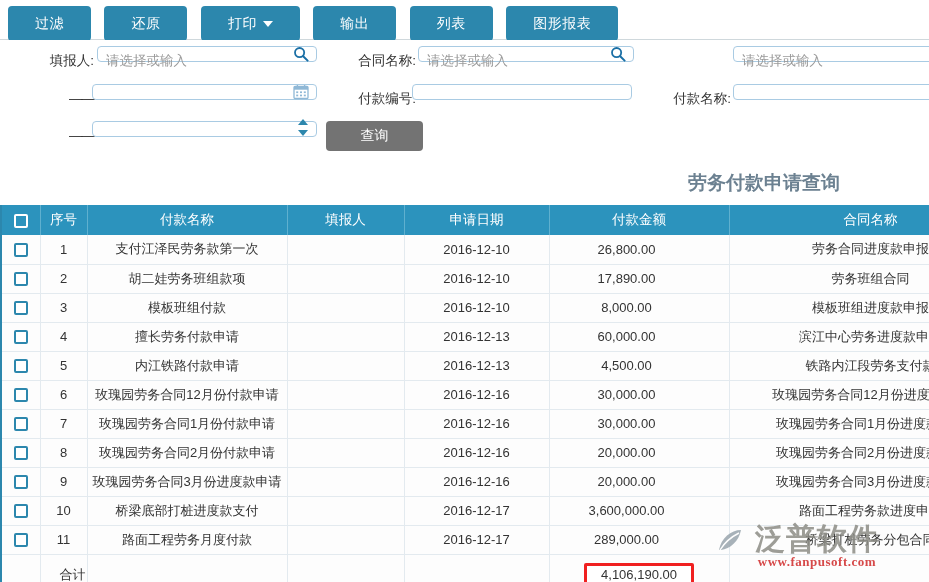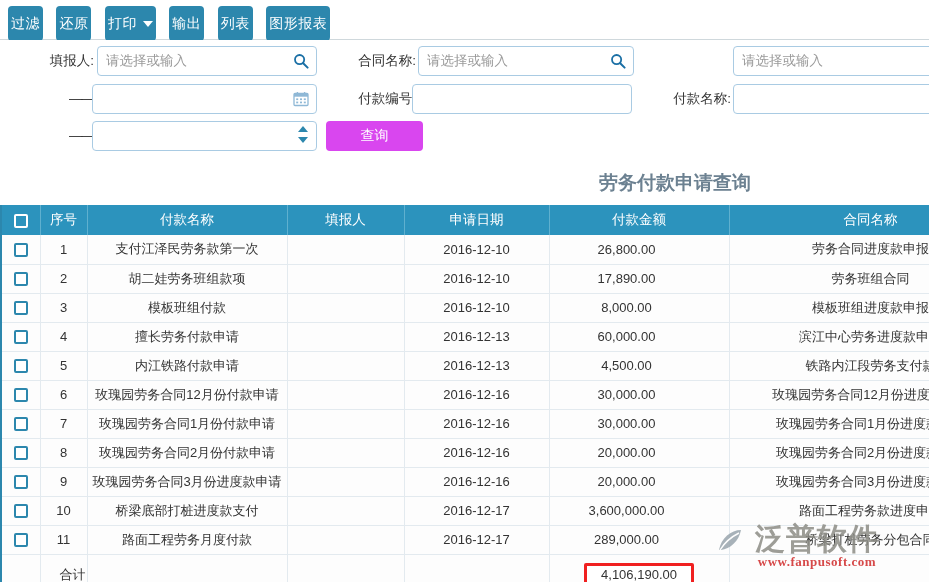--- a/index.html
+++ b/index.html
@@ -24,21 +24,21 @@
     padding: 6px 0 0 8px;
     border-bottom: 1px solid #cfd8dc;
     background: #ffffff;
     white-space: nowrap;
   }
   .tb-btn {
     display: inline-flex;
     align-items: center;
     justify-content: center;
     height: 35px;
-    padding: 0 3px;
+    padding: 0 27px;
     margin-right: 9px;
     background: #2c87ad;
     color: #ffffff;
     font-size: 14px;
     border: none;
     border-radius: 4px;
     cursor: pointer;
     vertical-align: top;
     letter-spacing: 0.5px;
   }
@@ -72,21 +72,21 @@
     position: absolute;
     font-size: 13.5px;
     color: #333333;
     line-height: 30px;
     text-align: right;
   }
   .flabel.dash { color: #2b2b2b; letter-spacing: -1px; }
 
   .fbox {
     position: absolute;
-    height: 30px;
+    height: 16px;
     background: #ffffff;
     border: 1px solid #a9cbe3;
     border-radius: 4px;
   }
   .fbox .ph {
     position: absolute;
     left: 8px; top: 0;
     line-height: 28px;
     font-size: 13.5px;
     color: #9a9a9a;
@@ -113,34 +113,35 @@
     border-left: 5px solid transparent;
     border-right: 5px solid transparent;
   }
   .spin i.up { border-bottom: 6px solid #2c87ad; margin-bottom: 5px; }
   .spin i.dn { border-top: 6px solid #2c87ad; }
 
   .query-btn {
     position: absolute;
     top: 0;
     width: 97px; height: 30px;
-    background: #d946ef;
+    background: #737373;
     color: #ffffff;
     font-size: 14px;
     border: none;
     border-radius: 4px;
     cursor: pointer;
   }
 
   
   .report-title {
     position: absolute;
     top: 170px;
     right: 0;
     width: 330px;
+    text-align: center;
     font-size: 19px;
     font-weight: bold;
     color: #6c8191;
     white-space: nowrap;
     overflow: hidden;
   }
 
   
   .tbl-wrap {
     position: absolute;

